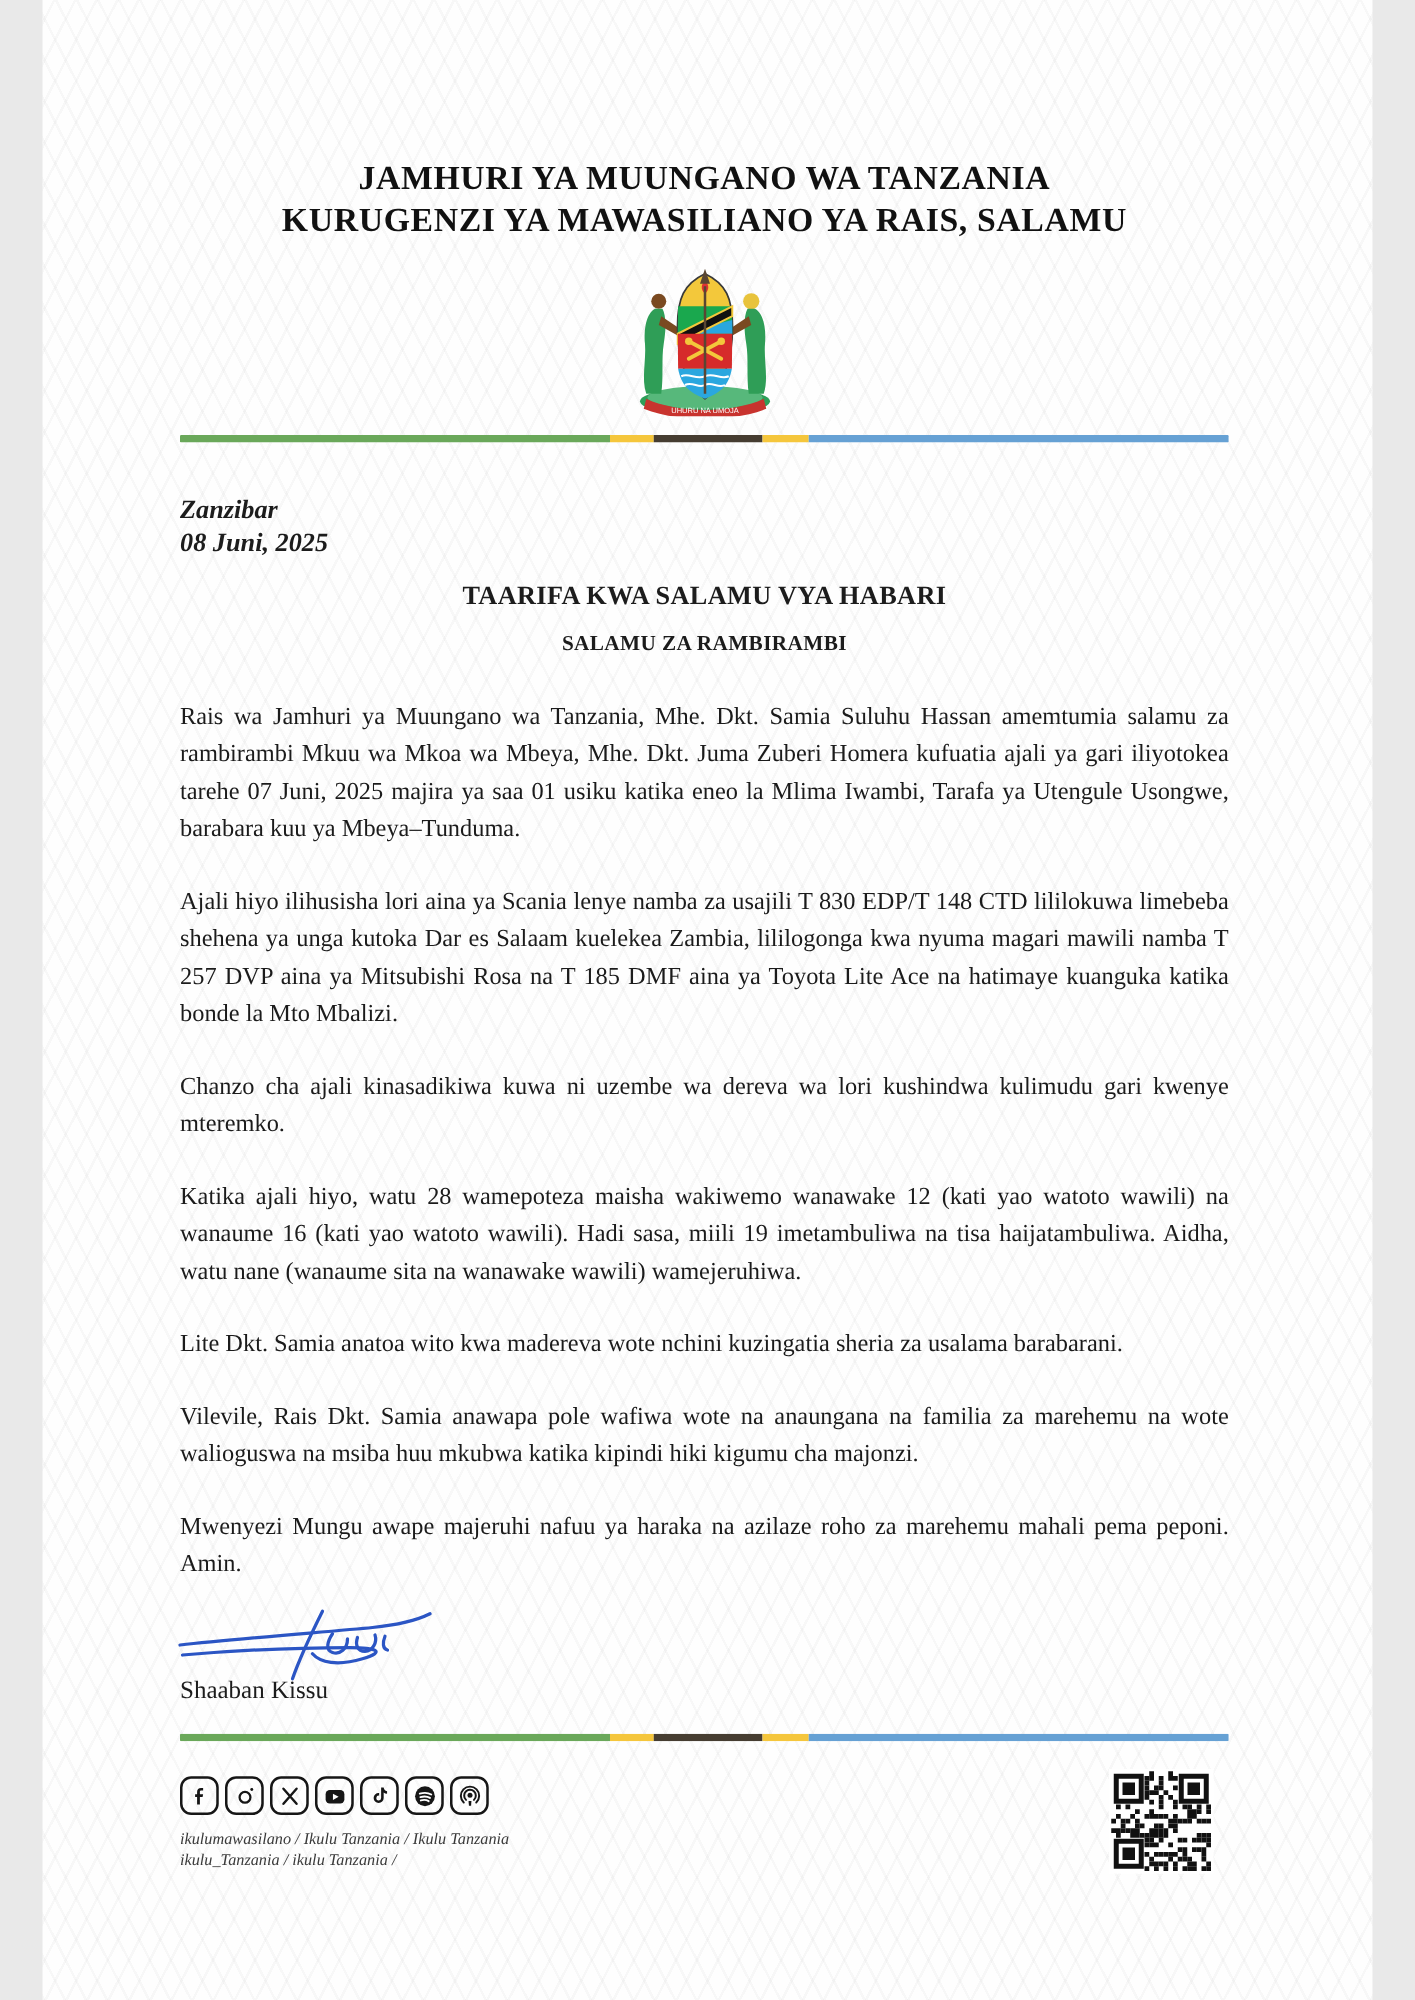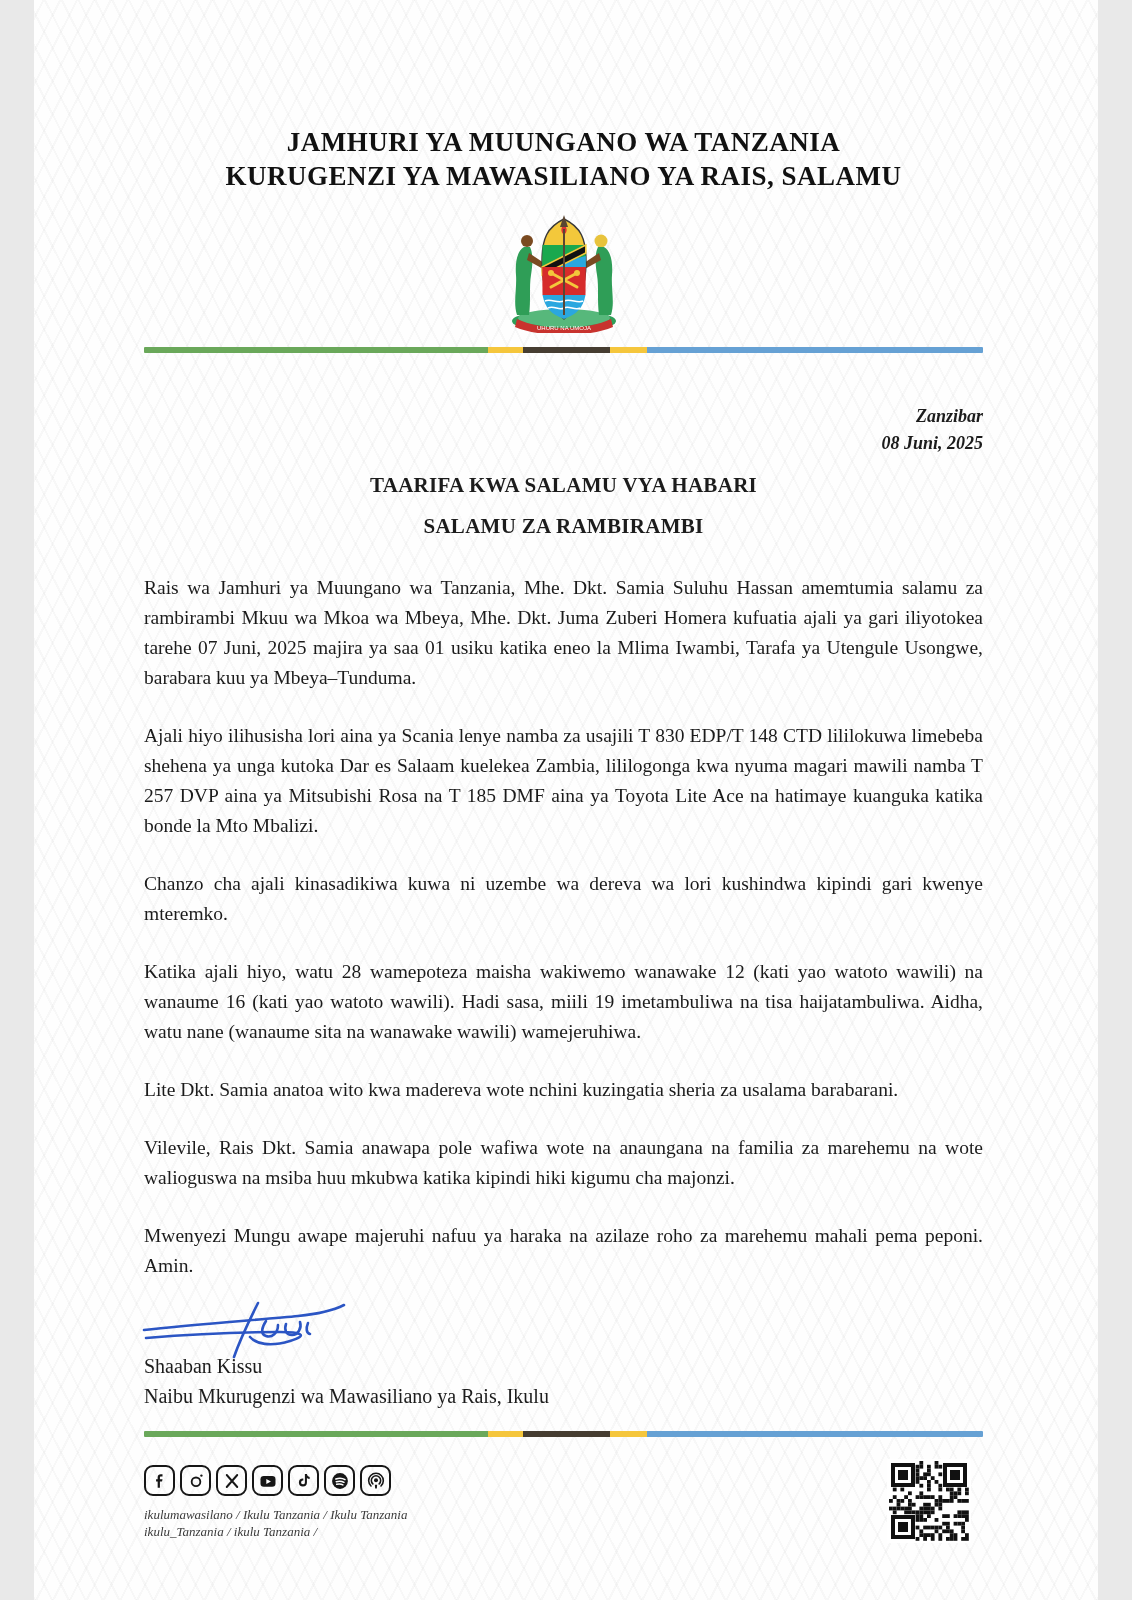--- a/index.html
+++ b/index.html
@@ -23,23 +23,23 @@
     letter-spacing:0.5px; color:#111;
   }
   .emblem-wrap{ text-align:center; margin-top:22px; }
   .emblem-wrap svg{ display:inline-block; }
   .divider{ display:flex; height:6px; margin-top:10px; border-radius:1px; overflow:hidden; }
   .divider .seg-green{ width:41%; background:#6aa85a; }
   .divider .seg-yel1{ width:4.2%; background:#f5c63c; }
   .divider .seg-dark{ width:10.4%; background:#463d31; }
   .divider .seg-yel2{ width:4.3%; background:#f5c63c; }
   .divider .seg-blue{ width:40.1%; background:#66a1d4; }
-  .dateline{ margin-top:50px; font-weight:bold; font-style:italic; font-size:18px; line-height:27px;text-align:right; }
+  .dateline{ margin-top:40px; font-weight:bold; font-style:italic; font-size:21px; line-height:27px; }
   .doc-title{ text-align:center; font-weight:bold; font-size:21px; margin-top:16px; letter-spacing:0.3px; }
-  .doc-subtitle{ text-align:center; font-weight:bold; font-size:21px; margin-top:16px; letter-spacing:0.3px; }
+  .doc-subtitle{ text-align:center; font-weight:bold; font-size:17px; margin-top:16px; letter-spacing:0.3px; }
   .body-copy p{
     margin:28px 0 0 0; font-size:19.5px; line-height:30px;
     text-align:justify; color:#1b1b1b;
   }
   .body-copy p:first-child{ margin-top:34px; }
   .sig-block{ margin-top:16px; }
   .sig-svg{ display:block; margin-left:-6px; }
   .sig-name{ font-size:20px; line-height:26px; margin-top:-6px; }
   .sig-title{ font-size:20px; line-height:26px; margin-top:4px; }
   .divider.bottom{ margin-top:22px; }
@@ -116,40 +116,39 @@
     <div>Zanzibar</div>
     <div>08 Juni, 2025</div>
   </div>
 
   <div class="doc-title">TAARIFA KWA SALAMU VYA HABARI</div>
   <div class="doc-subtitle">SALAMU ZA RAMBIRAMBI</div>
 
   <div class="body-copy">
     <p>Rais wa Jamhuri ya Muungano wa Tanzania, Mhe. Dkt. Samia Suluhu Hassan amemtumia salamu za rambirambi Mkuu wa Mkoa wa Mbeya, Mhe. Dkt. Juma Zuberi Homera kufuatia ajali ya gari iliyotokea tarehe 07 Juni, 2025 majira ya saa 01 usiku katika eneo la Mlima Iwambi, Tarafa ya Utengule Usongwe, barabara kuu ya Mbeya–Tunduma.</p>
     <p>Ajali hiyo ilihusisha lori aina ya Scania lenye namba za usajili T 830 EDP/T 148 CTD lililokuwa limebeba shehena ya unga kutoka Dar es Salaam kuelekea Zambia, lililogonga kwa nyuma magari mawili namba T 257 DVP aina ya Mitsubishi Rosa na T 185 DMF aina ya Toyota Lite Ace na hatimaye kuanguka katika bonde la Mto Mbalizi.</p>
-    <p>Chanzo cha ajali kinasadikiwa kuwa ni uzembe wa dereva wa lori kushindwa kipindi gari kwenye mteremko.</p>
+    <p>Chanzo cha ajali kinasadikiwa kuwa ni uzembe wa dereva wa lori kushindwa kulimudu gari kwenye mteremko.</p>
     <p>Katika ajali hiyo, watu 28 wamepoteza maisha wakiwemo wanawake 12 (kati yao watoto wawili) na wanaume 16 (kati yao watoto wawili). Hadi sasa, miili 19 imetambuliwa na tisa haijatambuliwa. Aidha, watu nane (wanaume sita na wanawake wawili) wamejeruhiwa.</p>
     <p>Lite Dkt. Samia anatoa wito kwa madereva wote nchini kuzingatia sheria za usalama barabarani.</p>
     <p>Vilevile, Rais Dkt. Samia anawapa pole wafiwa wote na anaungana na familia za marehemu na wote walioguswa na msiba huu mkubwa katika kipindi hiki kigumu cha majonzi.</p>
     <p>Mwenyezi Mungu awape majeruhi nafuu ya haraka na azilaze roho za marehemu mahali pema peponi. Amin.</p>
   </div>
 
   <div class="sig-block">
     <svg class="sig-svg" width="230" height="62" viewBox="0 0 230 62">
       <g stroke="#2b55c4" stroke-width="2.6" fill="none" stroke-linecap="round">
         <path d="M6 33 C50 28 130 22 160 19 C180 17 196 13 206 8"></path>
         <path d="M8 41 C55 37 105 35 142 35 C162 35 172 38 152 44 C132 50 118 47 112 40"></path>
         <path d="M120 6 C113 20 103 40 96 60"></path>
         <path d="M128 24 C124 30 122 37 128 39 C134 41 140 36 140 28"></path>
         <path d="M148 27 C146 33 148 38 154 38 C160 38 164 31 162 25"></path>
         <path d="M170 26 C168 31 168 36 172 37"></path>
       </g>
     </svg>
     <div class="sig-name">Shaaban Kissu</div>
-    <div class="sig-title">Naibu Mkurugenzi wa Mawasiliano ya Rais, Ikulu</div>
   </div>
 
   <div class="divider bottom">
     <div class="seg-green"></div>
     <div class="seg-yel1"></div>
     <div class="seg-dark"></div>
     <div class="seg-yel2"></div>
     <div class="seg-blue"></div>
   </div>
 

